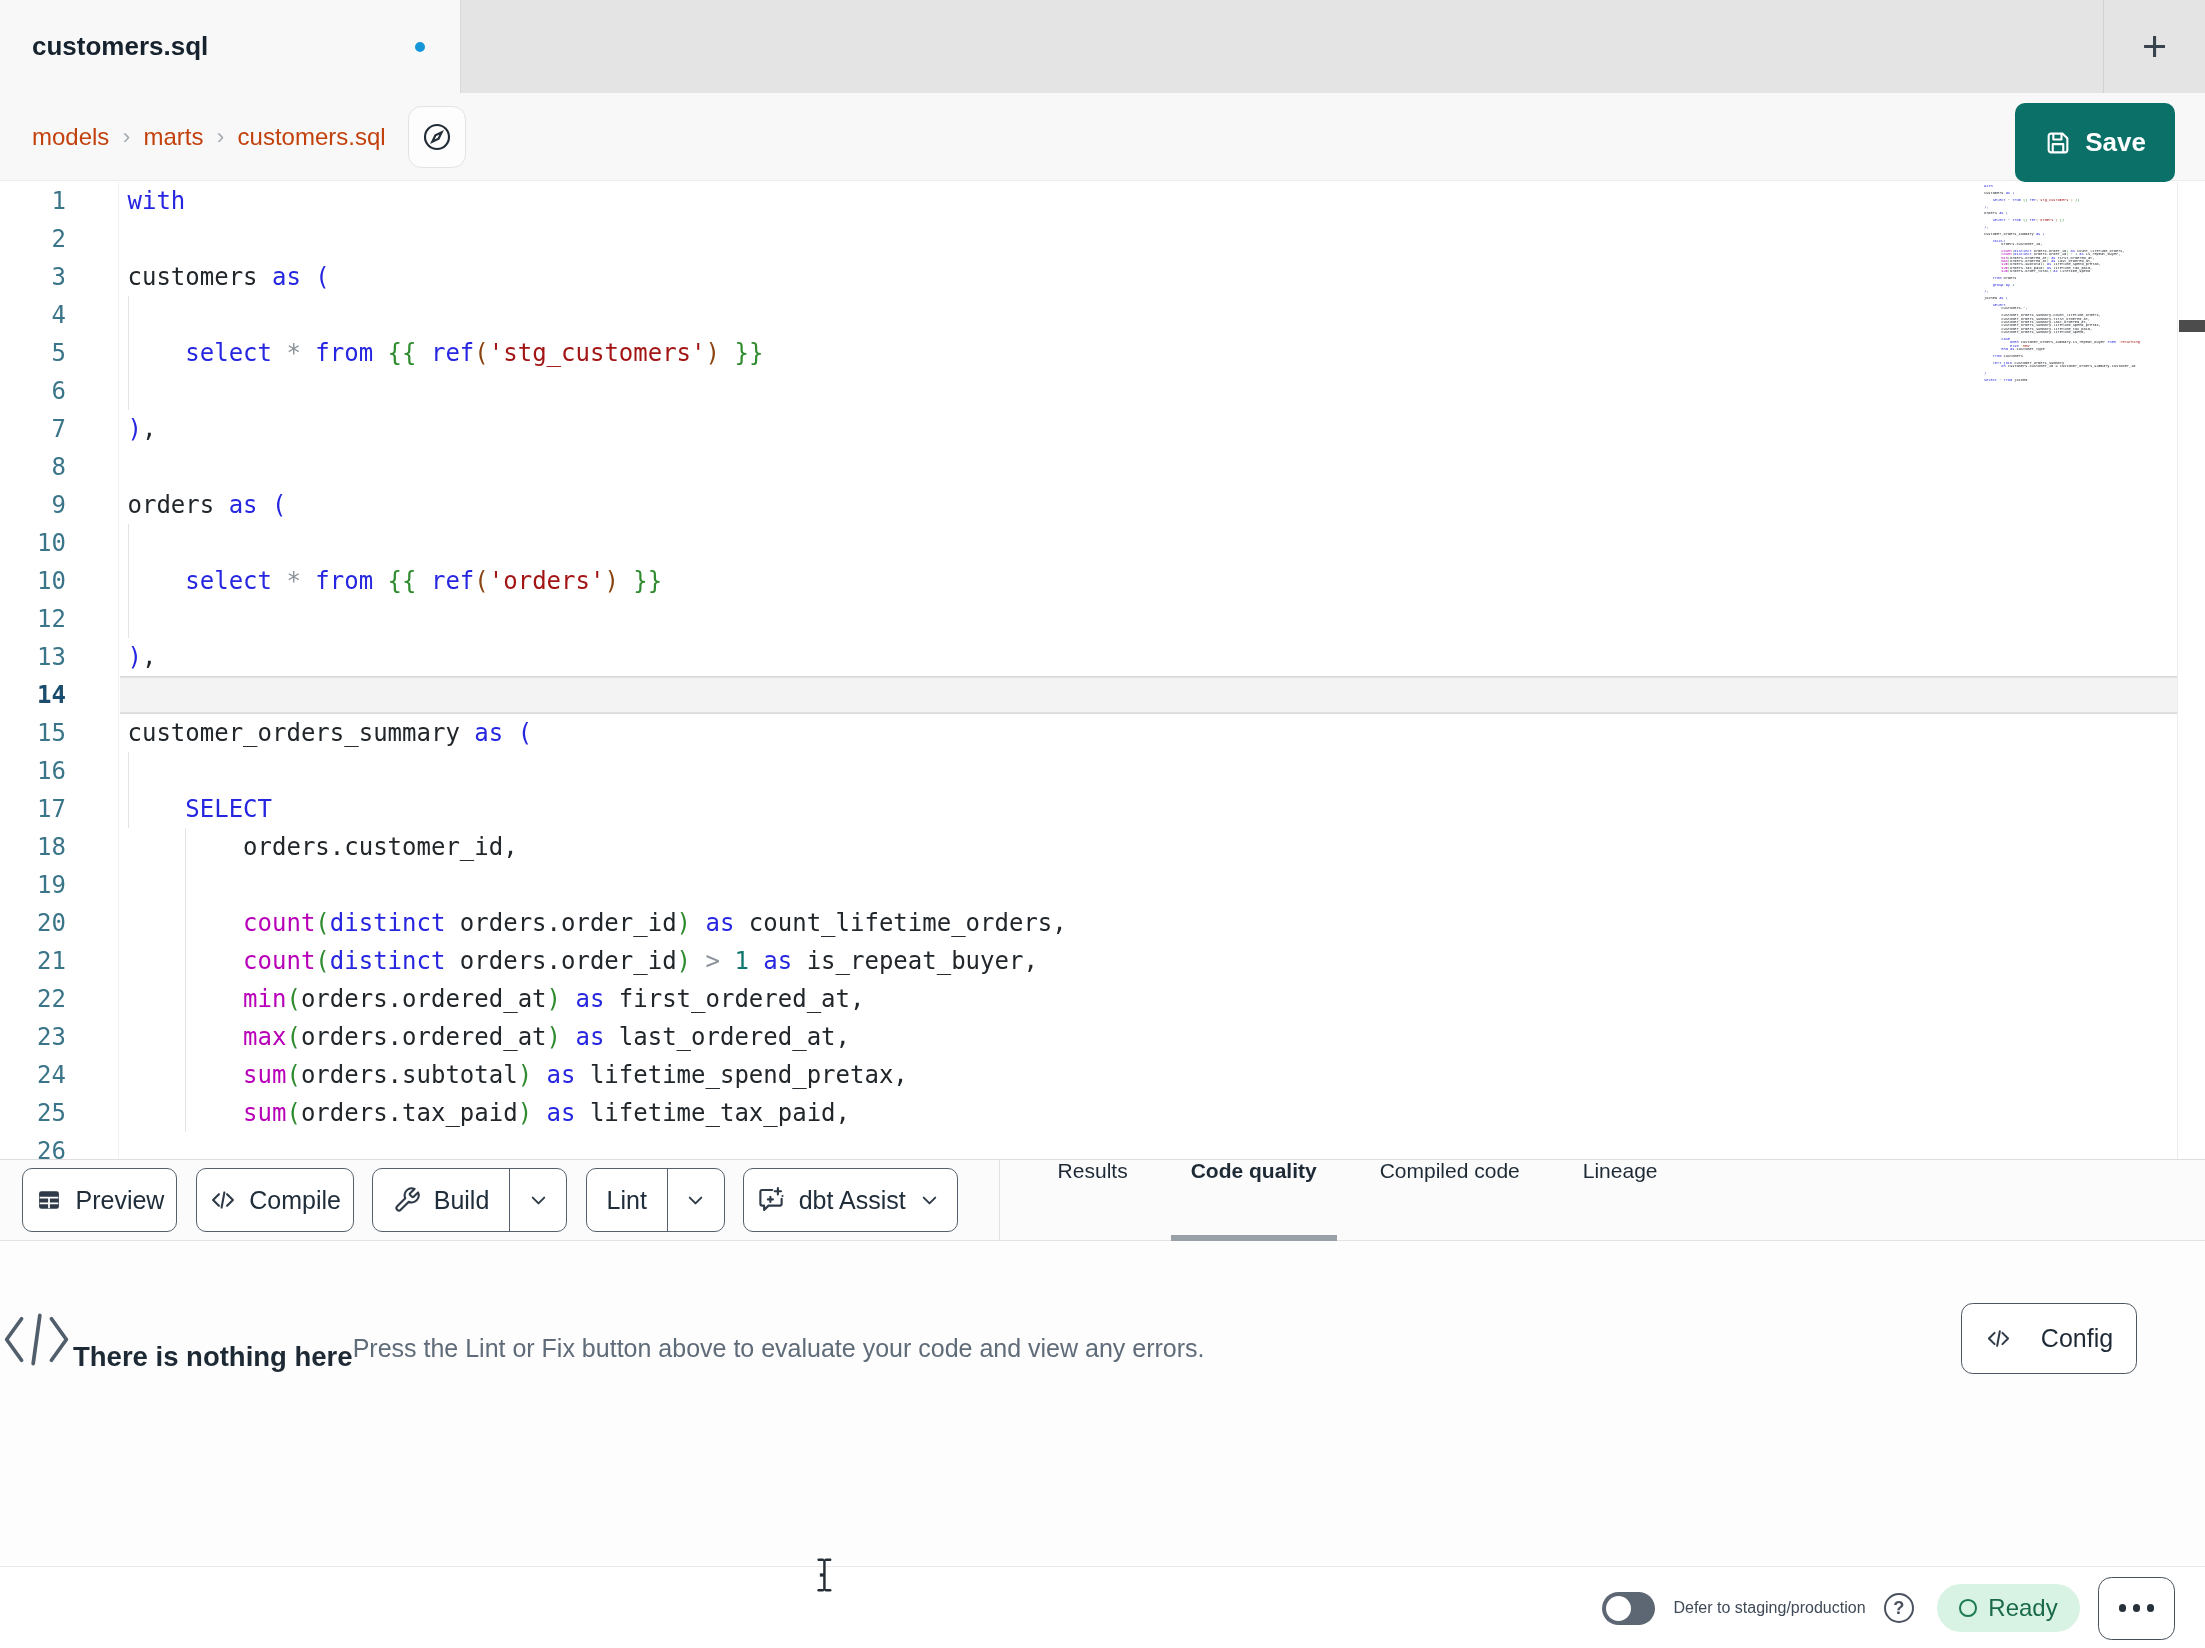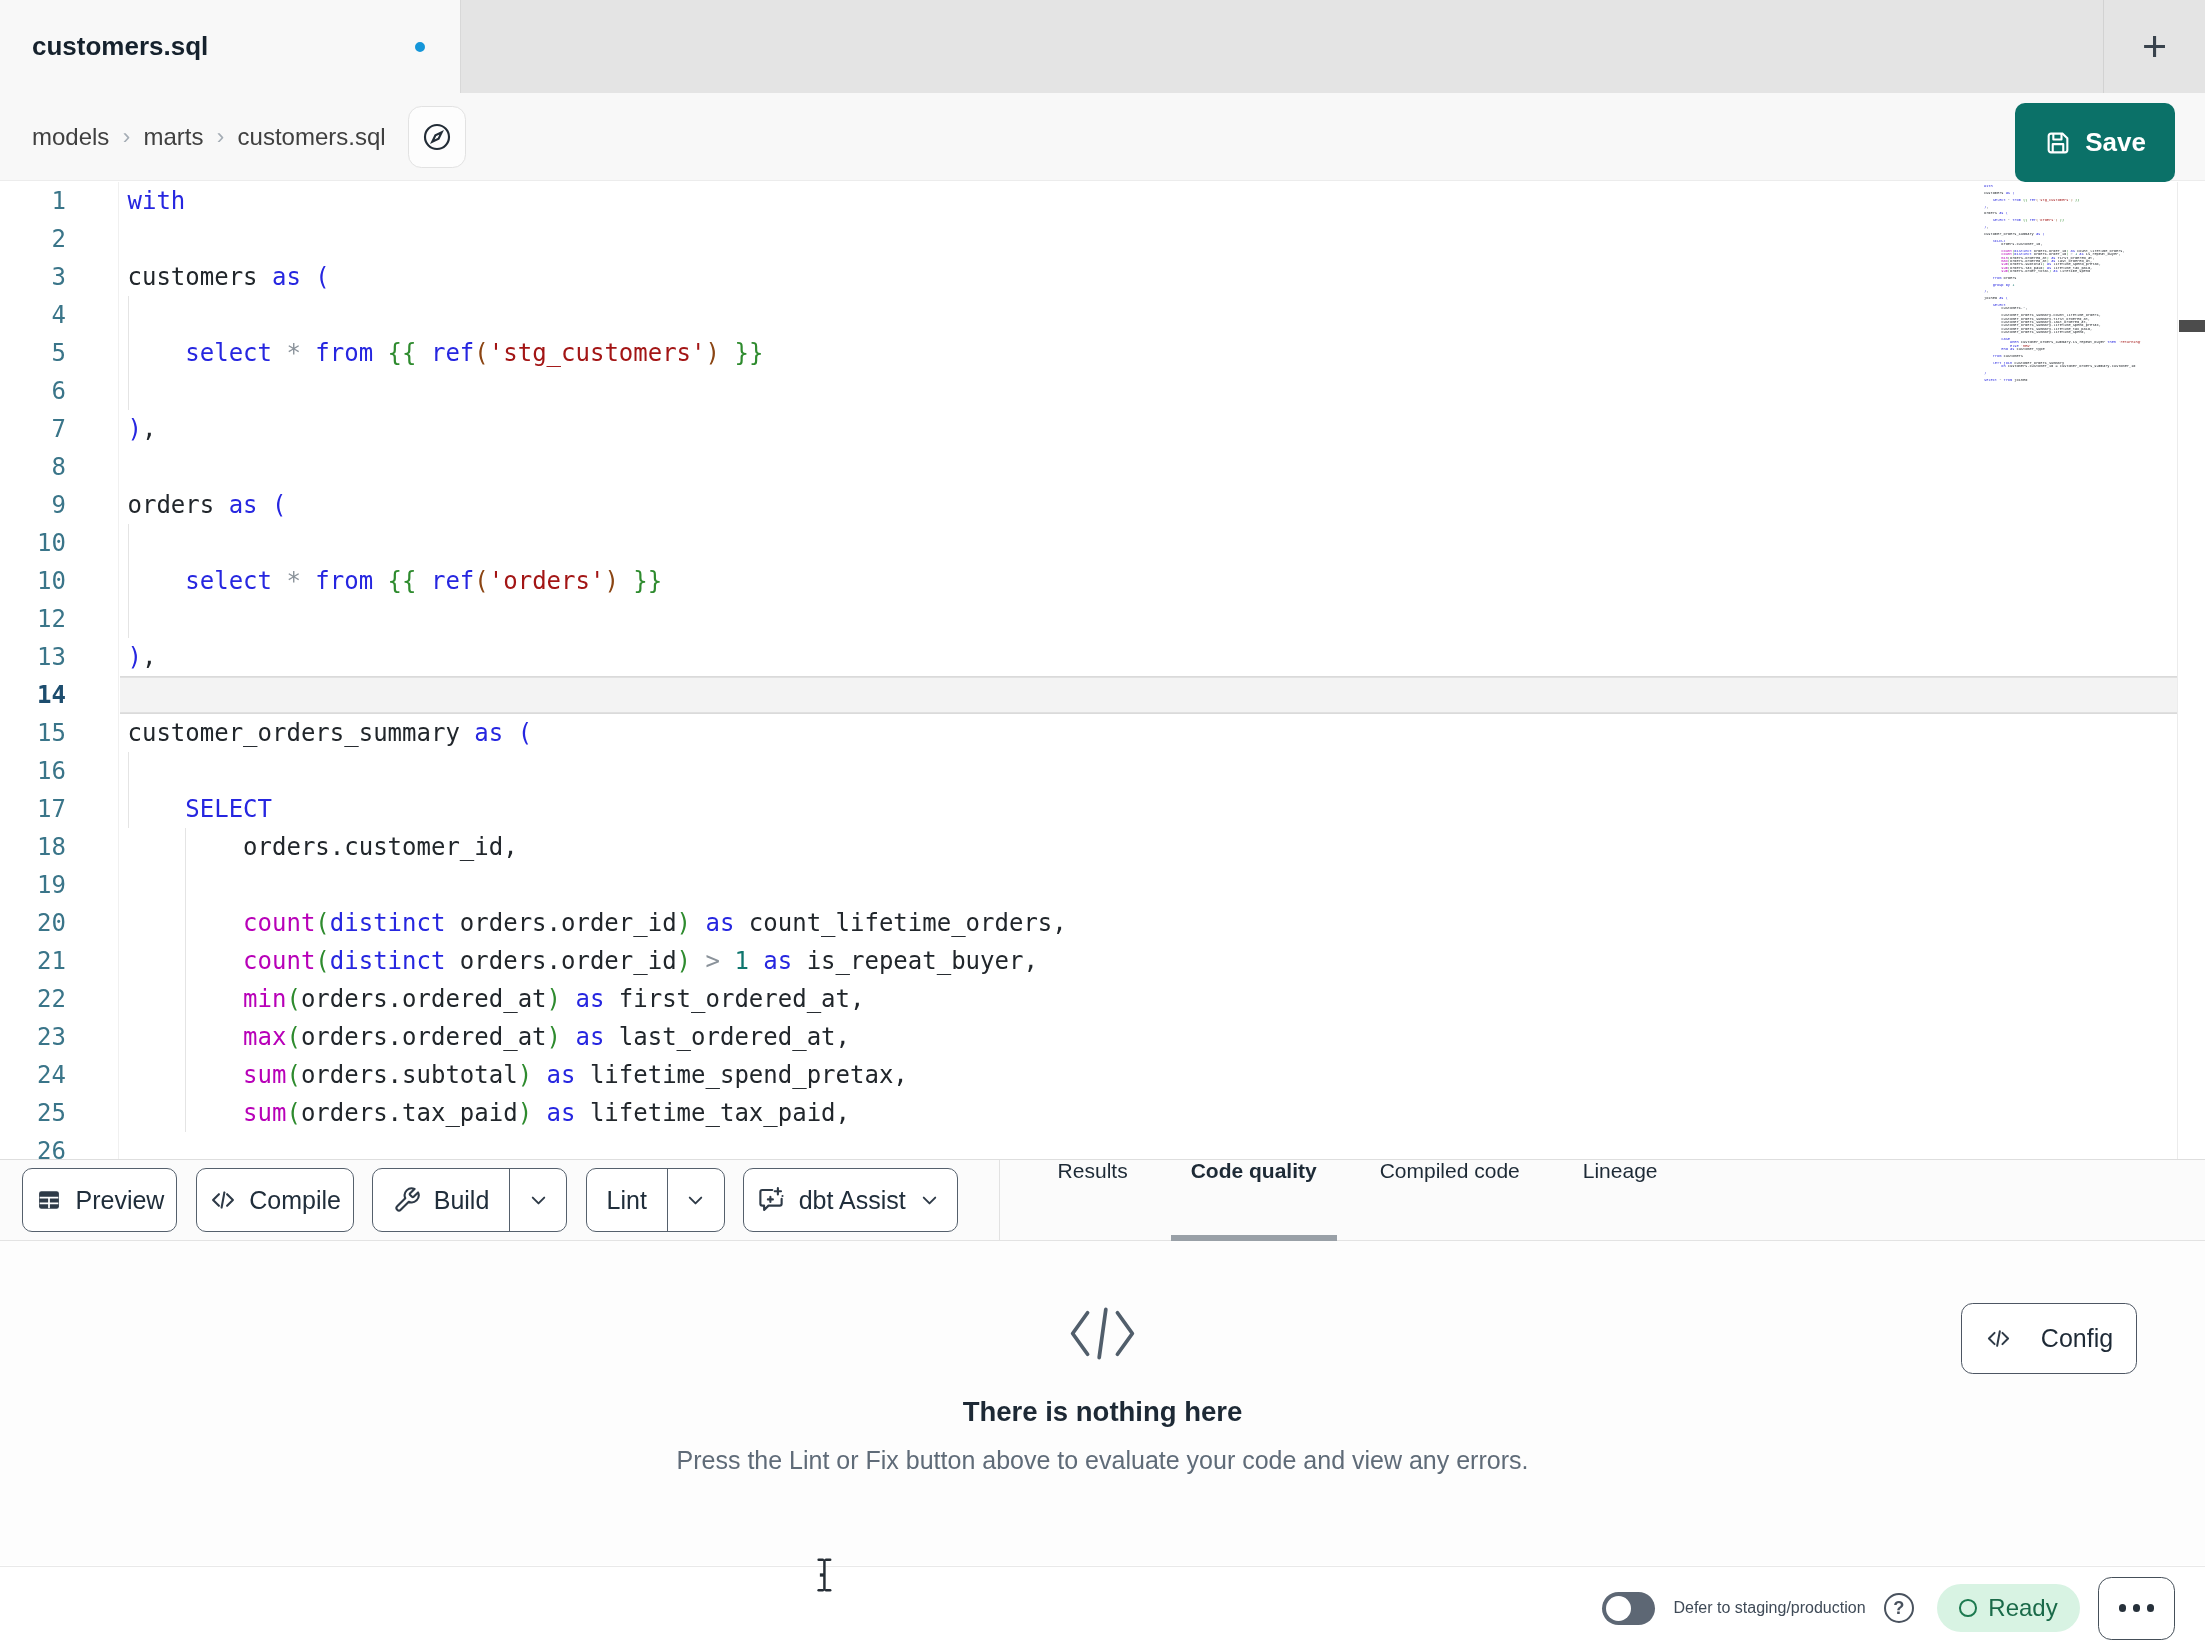--- a/index.html
+++ b/index.html
@@ -21,21 +21,21 @@
     position:absolute; right:0; top:0; width:102px; height:93px; border-left:0.8px solid #d2d2d2;
     display:flex; align-items:center; justify-content:center;
   }
   .plus-btn { font-size:43px; font-weight:300; color:#39434d; background:none; border:none; line-height:1; cursor:pointer; }
 
   
   .crumbrow {
     position:absolute; left:0; top:93px; width:2205px; height:88px; background:#f8f8f8;
     border-bottom:0.8px solid #ececec; display:flex; align-items:center; padding-left:32px;
   }
-  .crumb { font-size:24px; color:#404040;text-align:center; }
+  .crumb { font-size:24px; color:#c2410c;text-align:center; }
   .crumb-sep { font-size:22.5px; color:#a5adb5; margin:0 13.3px; }
   .compass-btn {
     margin-left:22px; width:58px; height:62px; border:0.8px solid #e2e2e2; border-radius:13.3px;
     background:#fdfdfd; display:flex; align-items:center; justify-content:center;
   }
   .save-btn {
     position:absolute; right:30px; top:10px; width:160px; height:79px; border:none; border-radius:10px;
     background:#0b7168; color:#ffffff; font-size:26px; font-weight:600;
     display:flex; align-items:center; justify-content:center; gap:13.3px; cursor:pointer;
     font-family:"Liberation Sans", sans-serif;
@@ -91,21 +91,21 @@
   .split-chev { display:flex; align-items:center; justify-content:center; width:57px; border-left:1.7px solid #55606c; cursor:pointer; }
   .assist-chev { display:flex; align-items:center; padding-right:3.3px; }
   .vdiv { width:0.8px; height:80px; background:#e2e2e2; margin-left:23px; }
   .ptabs { display:flex; height:82px; margin-left:58px; gap:63px; }
   .ptab { position:relative; display:flex; align-items:flex-start; font-size:21px; color:#1d2a36; cursor:pointer; }
   .ptab.active { font-weight:700; }
   .ptab.active::after { content:""; position:absolute; left:-20px; right:-20px; bottom:0; height:5.8px; background:#99a0a7; }
 
   
   .panel { position:absolute; left:0; top:1241px; width:2205px; height:324px; background:#fdfdfd; }
-  .empty { position:absolute; left:0; right:0; top:65px; display:flex; flex-direction:column; align-items:center; text-align:center; }
+  .empty { position:absolute; left:0; right:0; top:65px; display:flex; flex-direction:row; align-items:center; text-align:center; }
   .empty-title { margin-top:35px; font-size:27.5px; font-weight:700; color:#1d2935; }
   .empty-sub { margin-top:18.3px; font-size:25px; color:#5f6b78; }
   .config-btn {
     position:absolute; right:68px; top:62px; width:176px; height:71px; border:1.7px solid #4d5663; border-radius:11.7px;
     background:#ffffff; display:flex; align-items:center; justify-content:center; gap:29px;
     font-size:25px; font-weight:500; color:#1e2a36; cursor:pointer; font-family:"Liberation Sans", sans-serif;
   }
 
   
   .statusbar {

